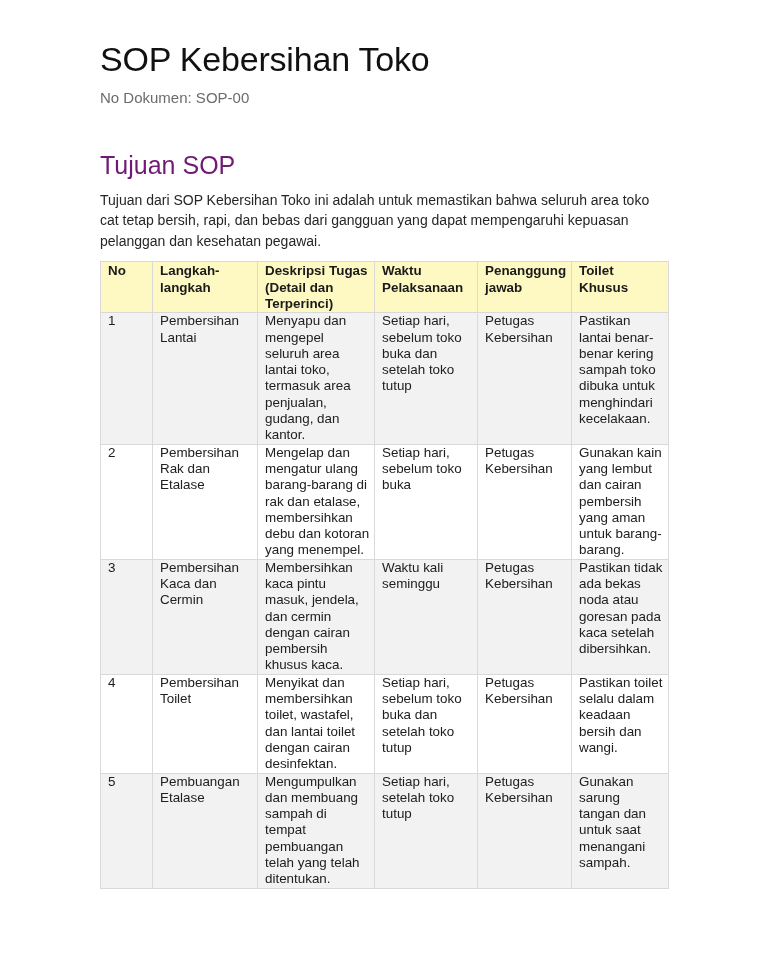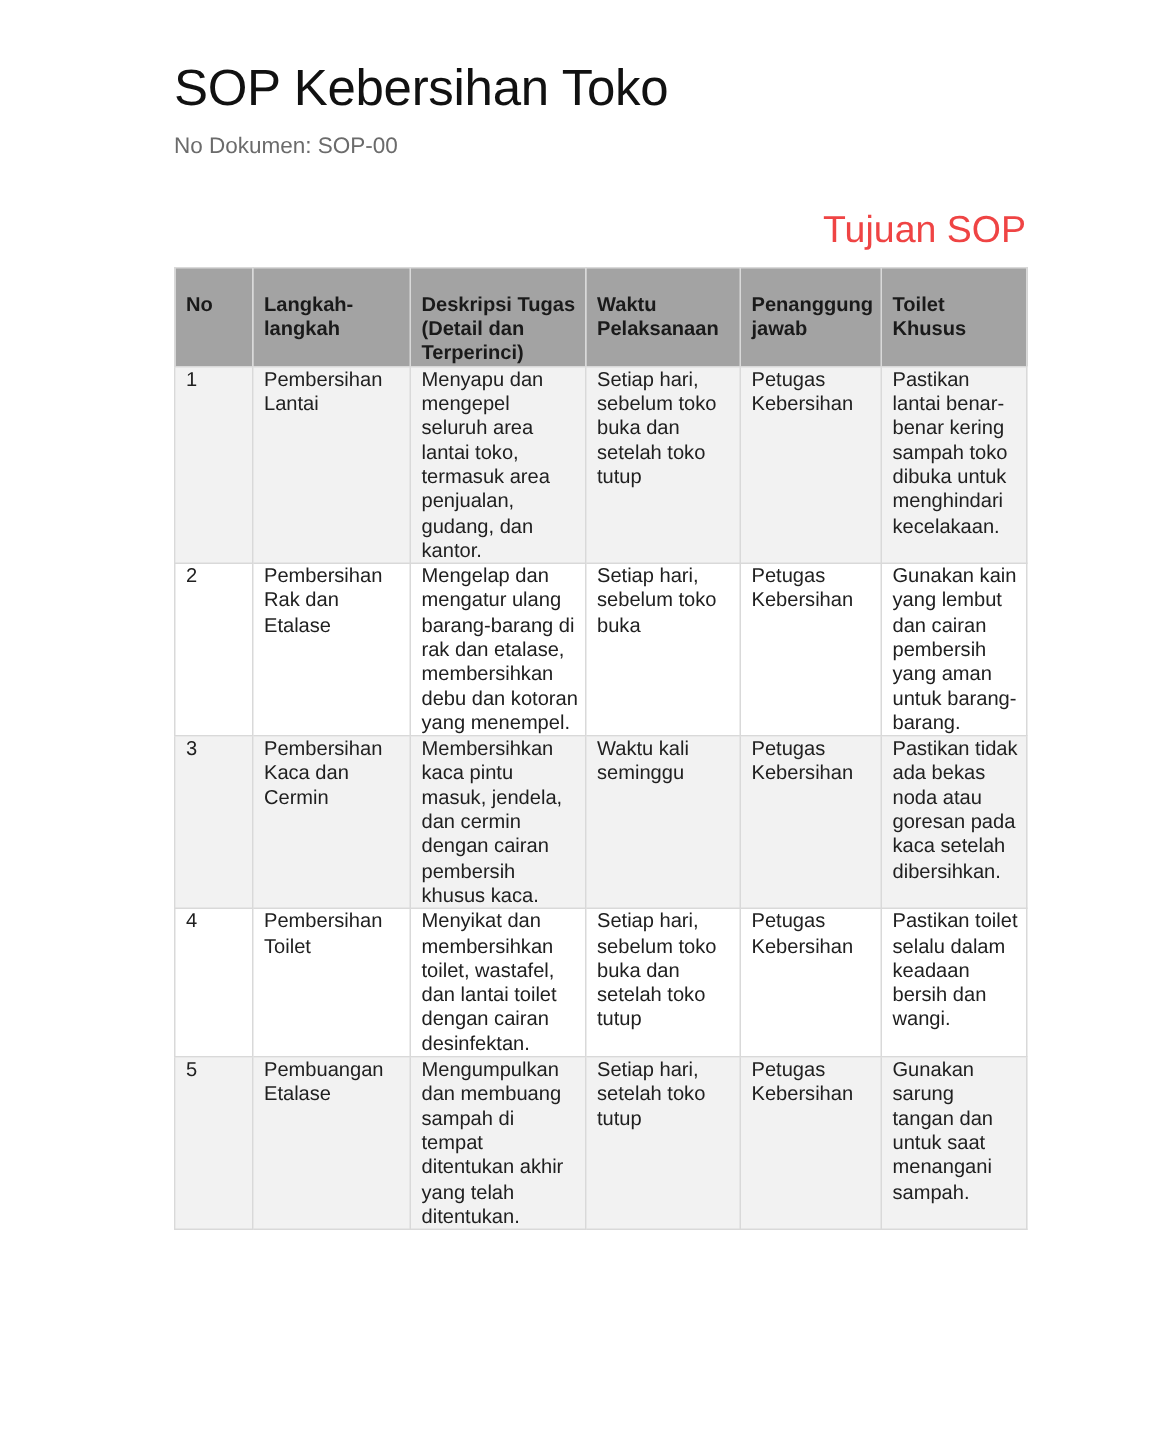--- a/index.html
+++ b/index.html
@@ -10,45 +10,44 @@
   body {
     width: 768px;
     height: 960px;
     position: relative;
     overflow: hidden;
     font-family: "Liberation Sans", sans-serif;
     color: #1f1f1f;
   }
   .page {
     position: absolute;
-    left: 116px;
+    left: 100px;
     top: 40px;
     width: 568px;
   }
   .doc-title {
     font-size: 34px;
     font-weight: normal;
     color: #111111;
     margin: 0;
     line-height: 1.15;
     letter-spacing: -0.2px;
   }
   .doc-subtitle {
     font-size: 15px;
     color: #6b6b6b;
     margin-top: 10px;
     line-height: 1.2;
   }
   .section-heading {
     font-size: 25px;
     font-weight: normal;
-    color: #ef4444;
-    margin: 32px 0 0 0;
+    color: #701a75;
+    margin: 44px 0 0 0;
     line-height: 1.15;
-    text-align: right;
   }
   .section-body {
     font-size: 14px;
     color: #262626;
     line-height: 20.5px;
     margin-top: 10px;
     width: 570px;
   }
   table.sop-table {
     border-collapse: collapse;
@@ -61,22 +60,22 @@
   table.sop-table th, table.sop-table td {
     border: 1px solid #d9d9d9;
     vertical-align: top;
     text-align: left;
     padding: 0 4px 0 7px;
     color: #202020;
   }
   table.sop-table th {
     font-weight: bold;
     color: #1a1a1a;
-    background: #a3a3a3;
-    padding-top: 16px;
+    background: #fef9c3;
+    padding-top: 1px;
   }
   table.sop-table tr.shaded td {
     background: #f2f2f2;
   }
   table.sop-table tr.plain td {
     background: #ffffff;
   }
   .col-no { width: 52px; }
   .col-step { width: 105px; }
   .col-desc { width: 117px; }
@@ -85,20 +84,21 @@
   .col-note { width: 97px; }
 </style>
 </head>
 <body>
 
 <div class="page">
   <h1 class="doc-title">SOP Kebersihan Toko</h1>
   <div class="doc-subtitle">No Dokumen: SOP-00</div>
 
   <h2 class="section-heading">Tujuan SOP</h2>
+  <div class="section-body">Tujuan dari SOP Kebersihan Toko ini adalah untuk memastikan bahwa seluruh area toko cat tetap bersih, rapi, dan bebas dari gangguan yang dapat mempengaruhi kepuasan pelanggan dan kesehatan pegawai.</div>
 
   <table class="sop-table">
     <colgroup>
       <col class="col-no">
         <col class="col-step">
         <col class="col-desc">
         <col class="col-time">
         <col class="col-pic">
         <col class="col-note">
     </colgroup>
@@ -141,20 +141,20 @@
         <td>4</td>
         <td>Pembersihan Toilet</td>
         <td>Menyikat dan membersihkan toilet, wastafel, dan lantai toilet dengan cairan desinfektan.</td>
         <td>Setiap hari, sebelum toko buka dan setelah toko tutup</td>
         <td>Petugas Kebersihan</td>
         <td>Pastikan toilet selalu dalam keadaan bersih dan wangi.</td>
       </tr>
       <tr class="shaded">
         <td>5</td>
         <td>Pembuangan Etalase</td>
-        <td>Mengumpulkan dan membuang sampah di tempat ditentukan akhir yang telah ditentukan.</td>
+        <td>Mengumpulkan dan membuang sampah di tempat pembuangan telah yang telah ditentukan.</td>
         <td>Setiap hari, setelah toko tutup</td>
         <td>Petugas Kebersihan</td>
         <td>Gunakan sarung tangan dan untuk saat menangani sampah.</td>
       </tr>
     </tbody>
   </table>
 </div>
 
 </body></html>

